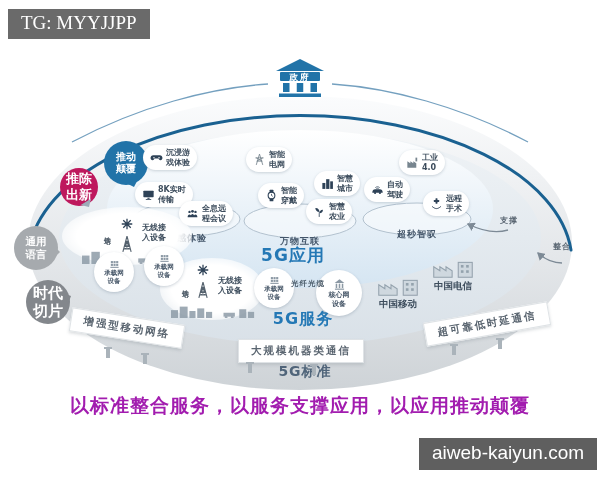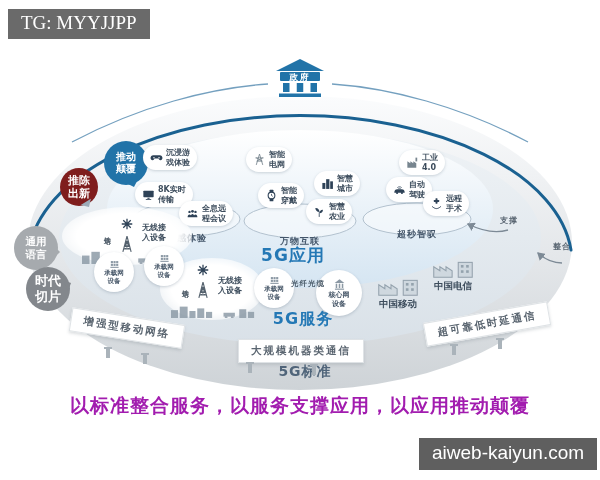--- a/index.html
+++ b/index.html
@@ -19,25 +19,25 @@
   .gov{position:absolute;left:274px;top:58px;width:52px;height:40px;}
   .gov-label{position:absolute;top:14px;left:0;width:100%;text-align:center;
     font-size:8.5px;color:#fff;font-weight:700;letter-spacing:2px;}
 
   
   .sb{position:absolute;border-radius:50%;display:flex;align-items:center;justify-content:center;
       text-align:center;color:#fff;font-weight:700;line-height:1.2;white-space:pre-line;}
   .sb::after{content:"";position:absolute;border:6px solid transparent;}
   .sb1{left:104px;top:141px;width:44px;height:44px;background:#2173a8;font-size:10px;}
   .sb1::after{bottom:-8px;left:55%;border-top-color:#2173a8;transform:rotate(-18deg);}
-  .sb2{left:60px;top:168px;width:38px;height:38px;background:#7f1d1d;font-size:11px;}
+  .sb2{left:60px;top:168px;width:38px;height:38px;background:#be185d;font-size:13px;}
   .sb2::after{bottom:-7px;right:3px;border-top-color:#9cabb8;transform:rotate(-32deg);}
   .sb3{left:14px;top:226px;width:44px;height:44px;background:#a6aaae;font-size:10.5px;}
   .sb3::after{right:-8px;top:45%;border-left-color:#a6aaae;}
-  .sb4{left:26px;top:267px;width:44px;height:44px;background:#83878c;font-size:13px;}
+  .sb4{left:26px;top:280px;width:44px;height:44px;background:#83878c;font-size:15px;}
   .sb4::after{right:-7px;top:22%;border-left-color:#83878c;transform:rotate(-25deg);}
 
   
   .chip{position:absolute;display:flex;align-items:center;gap:3px;background:#fff;
     border-radius:14px;padding:3px 7px;box-shadow:0 1px 3px rgba(90,110,130,.28);
     font-size:8px;font-weight:700;color:#3c4c5c;line-height:1.2;white-space:pre-line;}
   .chip svg{width:13px;height:13px;flex:none;}
   .dark{color:#2e4257;} .gray{color:#77858f;}
 
   
@@ -310,21 +310,21 @@
         <use href="#sym-plant"></use>
       </svg>
     <span>智慧
 农业</span></div>
   <div class="chip" style="left:399px;top:150px;">
     <svg class="gray">
         <use href="#sym-factory"></use>
       </svg>
     <span>工业
 4.0</span></div>
-  <div class="chip" style="left:386px;top:177px;">
+  <div class="chip" style="left:364px;top:177px;">
     <svg class="dark">
         <use href="#sym-car"></use>
       </svg>
     <span>自动
 驾驶</span></div>
   <div class="chip" style="left:423px;top:191px;">
     <svg class="dark">
         <use href="#sym-hand"></use>
       </svg>
     <span>远程

